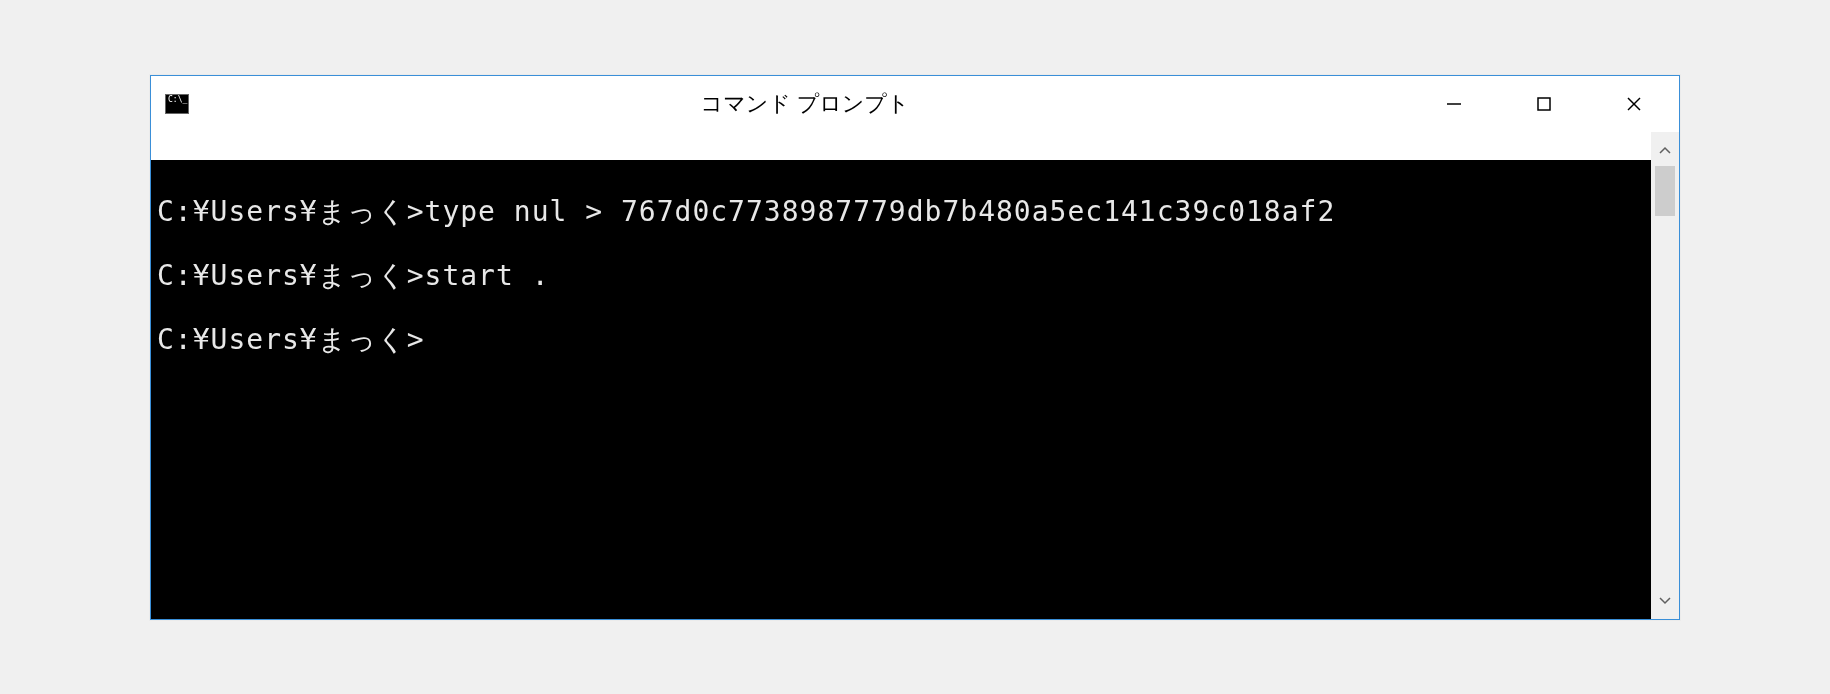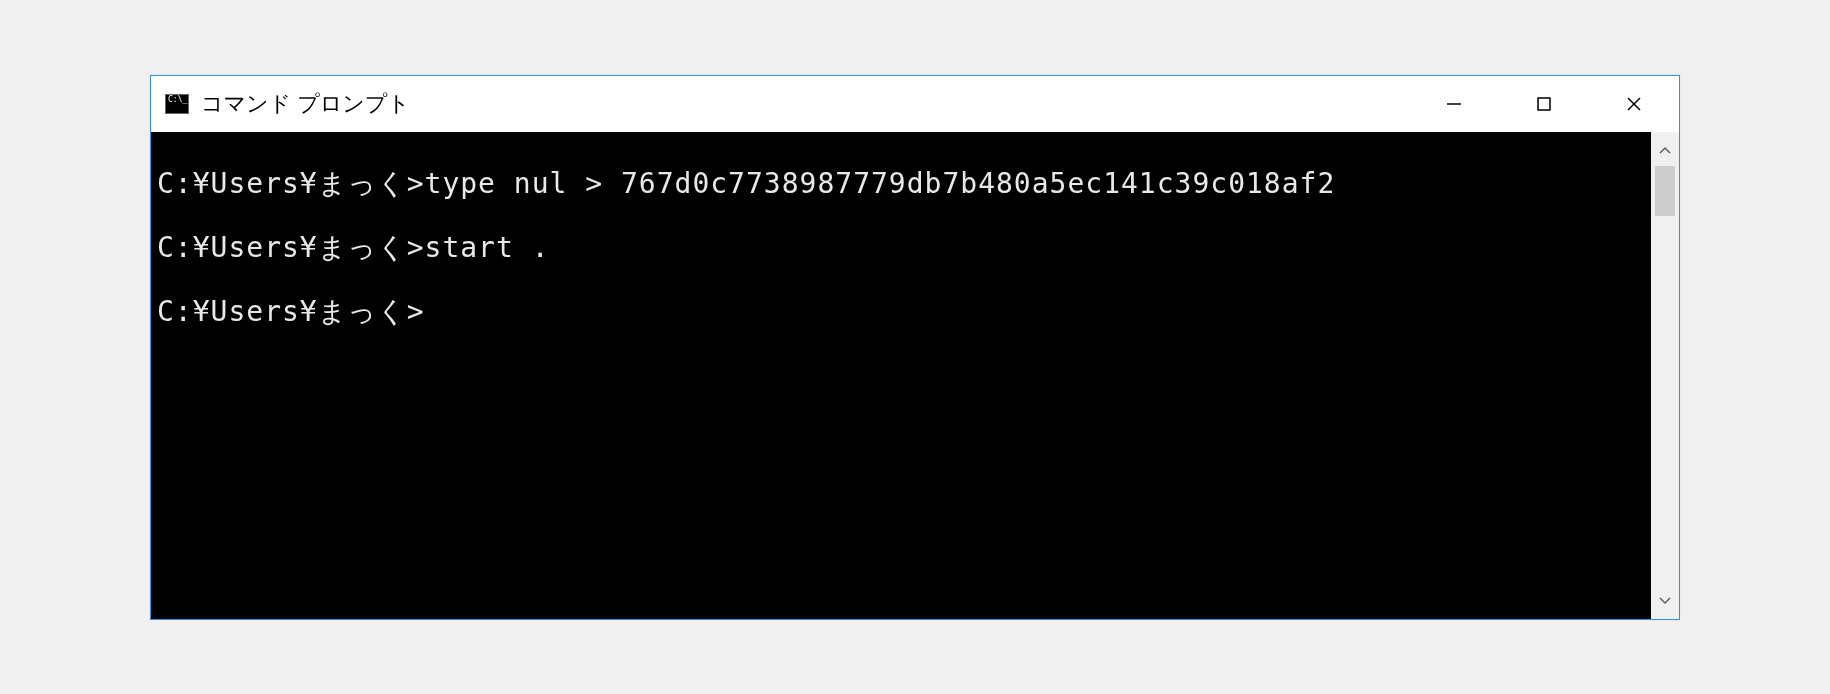--- a/index.html
+++ b/index.html
@@ -49,20 +49,21 @@
       left: 2px;
       color: #fff;
       font-size: 8px;
       font-family: Consolas, monospace;
       line-height: 1;
     }
     .title-text {
       font-size: 22px;
       color: #000;
       flex: 1;
+      text-align: center;
     }
     .window-controls {
       display: flex;
       height: 100%;
     }
     .win-btn {
       width: 90px;
       height: 100%;
       display: flex;
       align-items: center;
@@ -85,20 +86,21 @@
       flex: 1;
       background: #000;
       color: #e8e8e8;
       font-family: "MS Gothic", "Consolas", monospace;
       font-size: 28px;
       line-height: 2.3;
       padding: 20px 6px 6px 6px;
       white-space: pre;
       overflow: hidden;
       letter-spacing: 1px;
+      margin-top: 28px;
     }
     .scrollbar {
       width: 28px;
       background: #f0f0f0;
       display: flex;
       flex-direction: column;
       align-items: center;
       justify-content: space-between;
       padding: 4px 0;
     }

